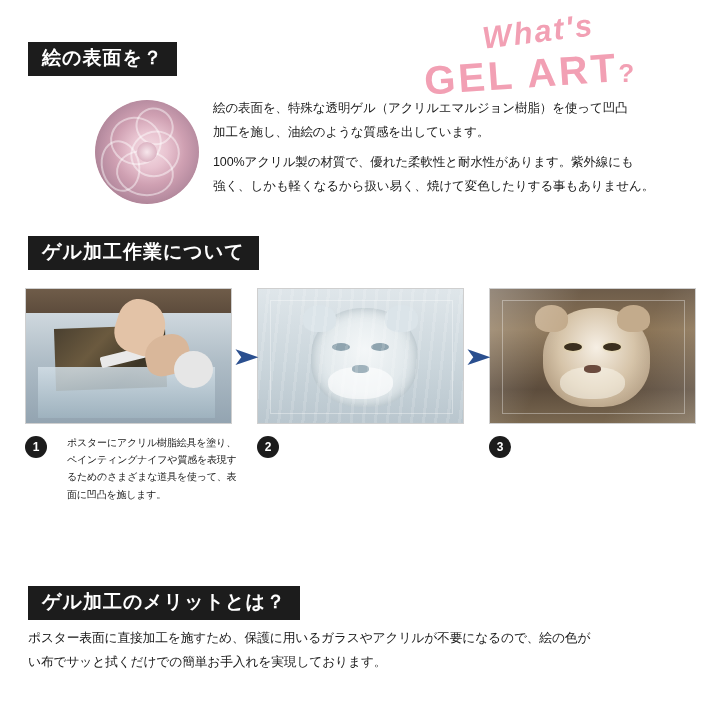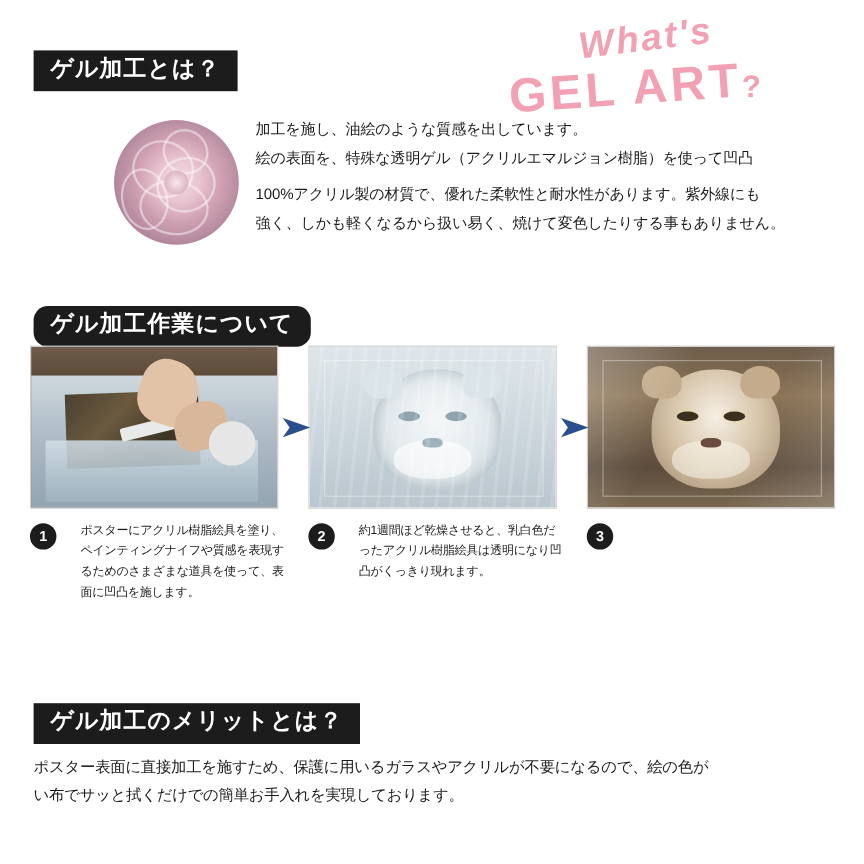--- a/index.html
+++ b/index.html
@@ -61,21 +61,21 @@
     background: #1c1c1c;
     color: #ffffff;
     font-size: 19px;
     font-weight: bold;
     letter-spacing: 1px;
     padding: 6px 14px 7px 14px;
     line-height: 1.1;
     white-space: nowrap;
   }
   #sec1 { top: 42px;  left: 28px; }
-  #sec2 { top: 255px; left: 28px; border-radius: 12px; }
+  #sec2 { top: 236px; left: 28px; }
   #sec3 { top: 586px; left: 28px; }
 
   
   .rose {
     position: absolute;
     top: 100px;
     left: 95px;
     width: 104px;
     height: 104px;
     border-radius: 50%;
@@ -244,49 +244,50 @@
     position: absolute;
     top: 628px;
     left: 28px;
     width: 664px;
   }
   .merit p {
     margin: 0 0 2px 0;
     font-size: 12.8px;
     line-height: 1.74;
     letter-spacing: -0.2px;
+    font-family: Liberation Mono, monospace;
   }
 </style>
 </head>
 <body>
 
 <div class="page">
 
   <div class="headline">
     <div class="whats">What's</div>
     <div>
       <span class="gelart">GEL ART</span><span class="qmark">?</span>
     </div>
   </div>
 
-  <div class="sec-title" id="sec1">ゲル加工とは？</div>
+  <div class="sec-title" id="sec1">絵の表面を？</div>
 
   <div class="rose">
     <div class="ring"></div>
     <div class="p p1"></div>
     <div class="p p2"></div>
     <div class="p p3"></div>
     <div class="p p4"></div>
     <div class="p p5"></div>
     <div class="c"></div>
   </div>
 
   <div class="intro">
+    <p>絵の表面を、特殊な透明ゲル（アクリルエマルジョン樹脂）を使って凹凸</p>
     <p>加工を施し、油絵のような質感を出しています。</p>
-    <p>絵の表面を、特殊な透明ゲル（アクリルエマルジョン樹脂）を使って凹凸</p>
     <p class="gap">100%アクリル製の材質で、優れた柔軟性と耐水性があります。紫外線にも</p>
     <p>強く、しかも軽くなるから扱い易く、焼けて変色したりする事もありません。</p>
   </div>
 
   <div class="sec-title" id="sec2">ゲル加工作業について</div>
 
   <div class="photos">
 
     <div class="photo" id="photo1">
       <div class="ph1-bg"></div>
@@ -335,21 +336,20 @@
   <div class="arrow" id="arrow2">
       <span>➤</span>
     </div>
 
   <div class="step" id="step1">
     <div class="num">1</div>
     <div class="txt">ポスターにアクリル樹脂絵具を塗り、ペインティングナイフや質感を表現するためのさまざまな道具を使って、表面に凹凸を施します。</div>
   </div>
   <div class="step" id="step2">
     <div class="num">2</div>
-    <div class="txt">約1週間ほど乾燥させると、乳白色だったアクリル樹脂絵具は透明になり凹凸がくっきり現れます。</div>
   </div>
   <div class="step" id="step3">
     <div class="num">3</div>
   </div>
 
   <div class="sec-title" id="sec3">ゲル加工のメリットとは？</div>
 
   <div class="merit">
     <p>ポスター表面に直接加工を施すため、保護に用いるガラスやアクリルが不要になるので、絵の色が</p>
     <p>い布でサッと拭くだけでの簡単お手入れを実現しております。</p>

